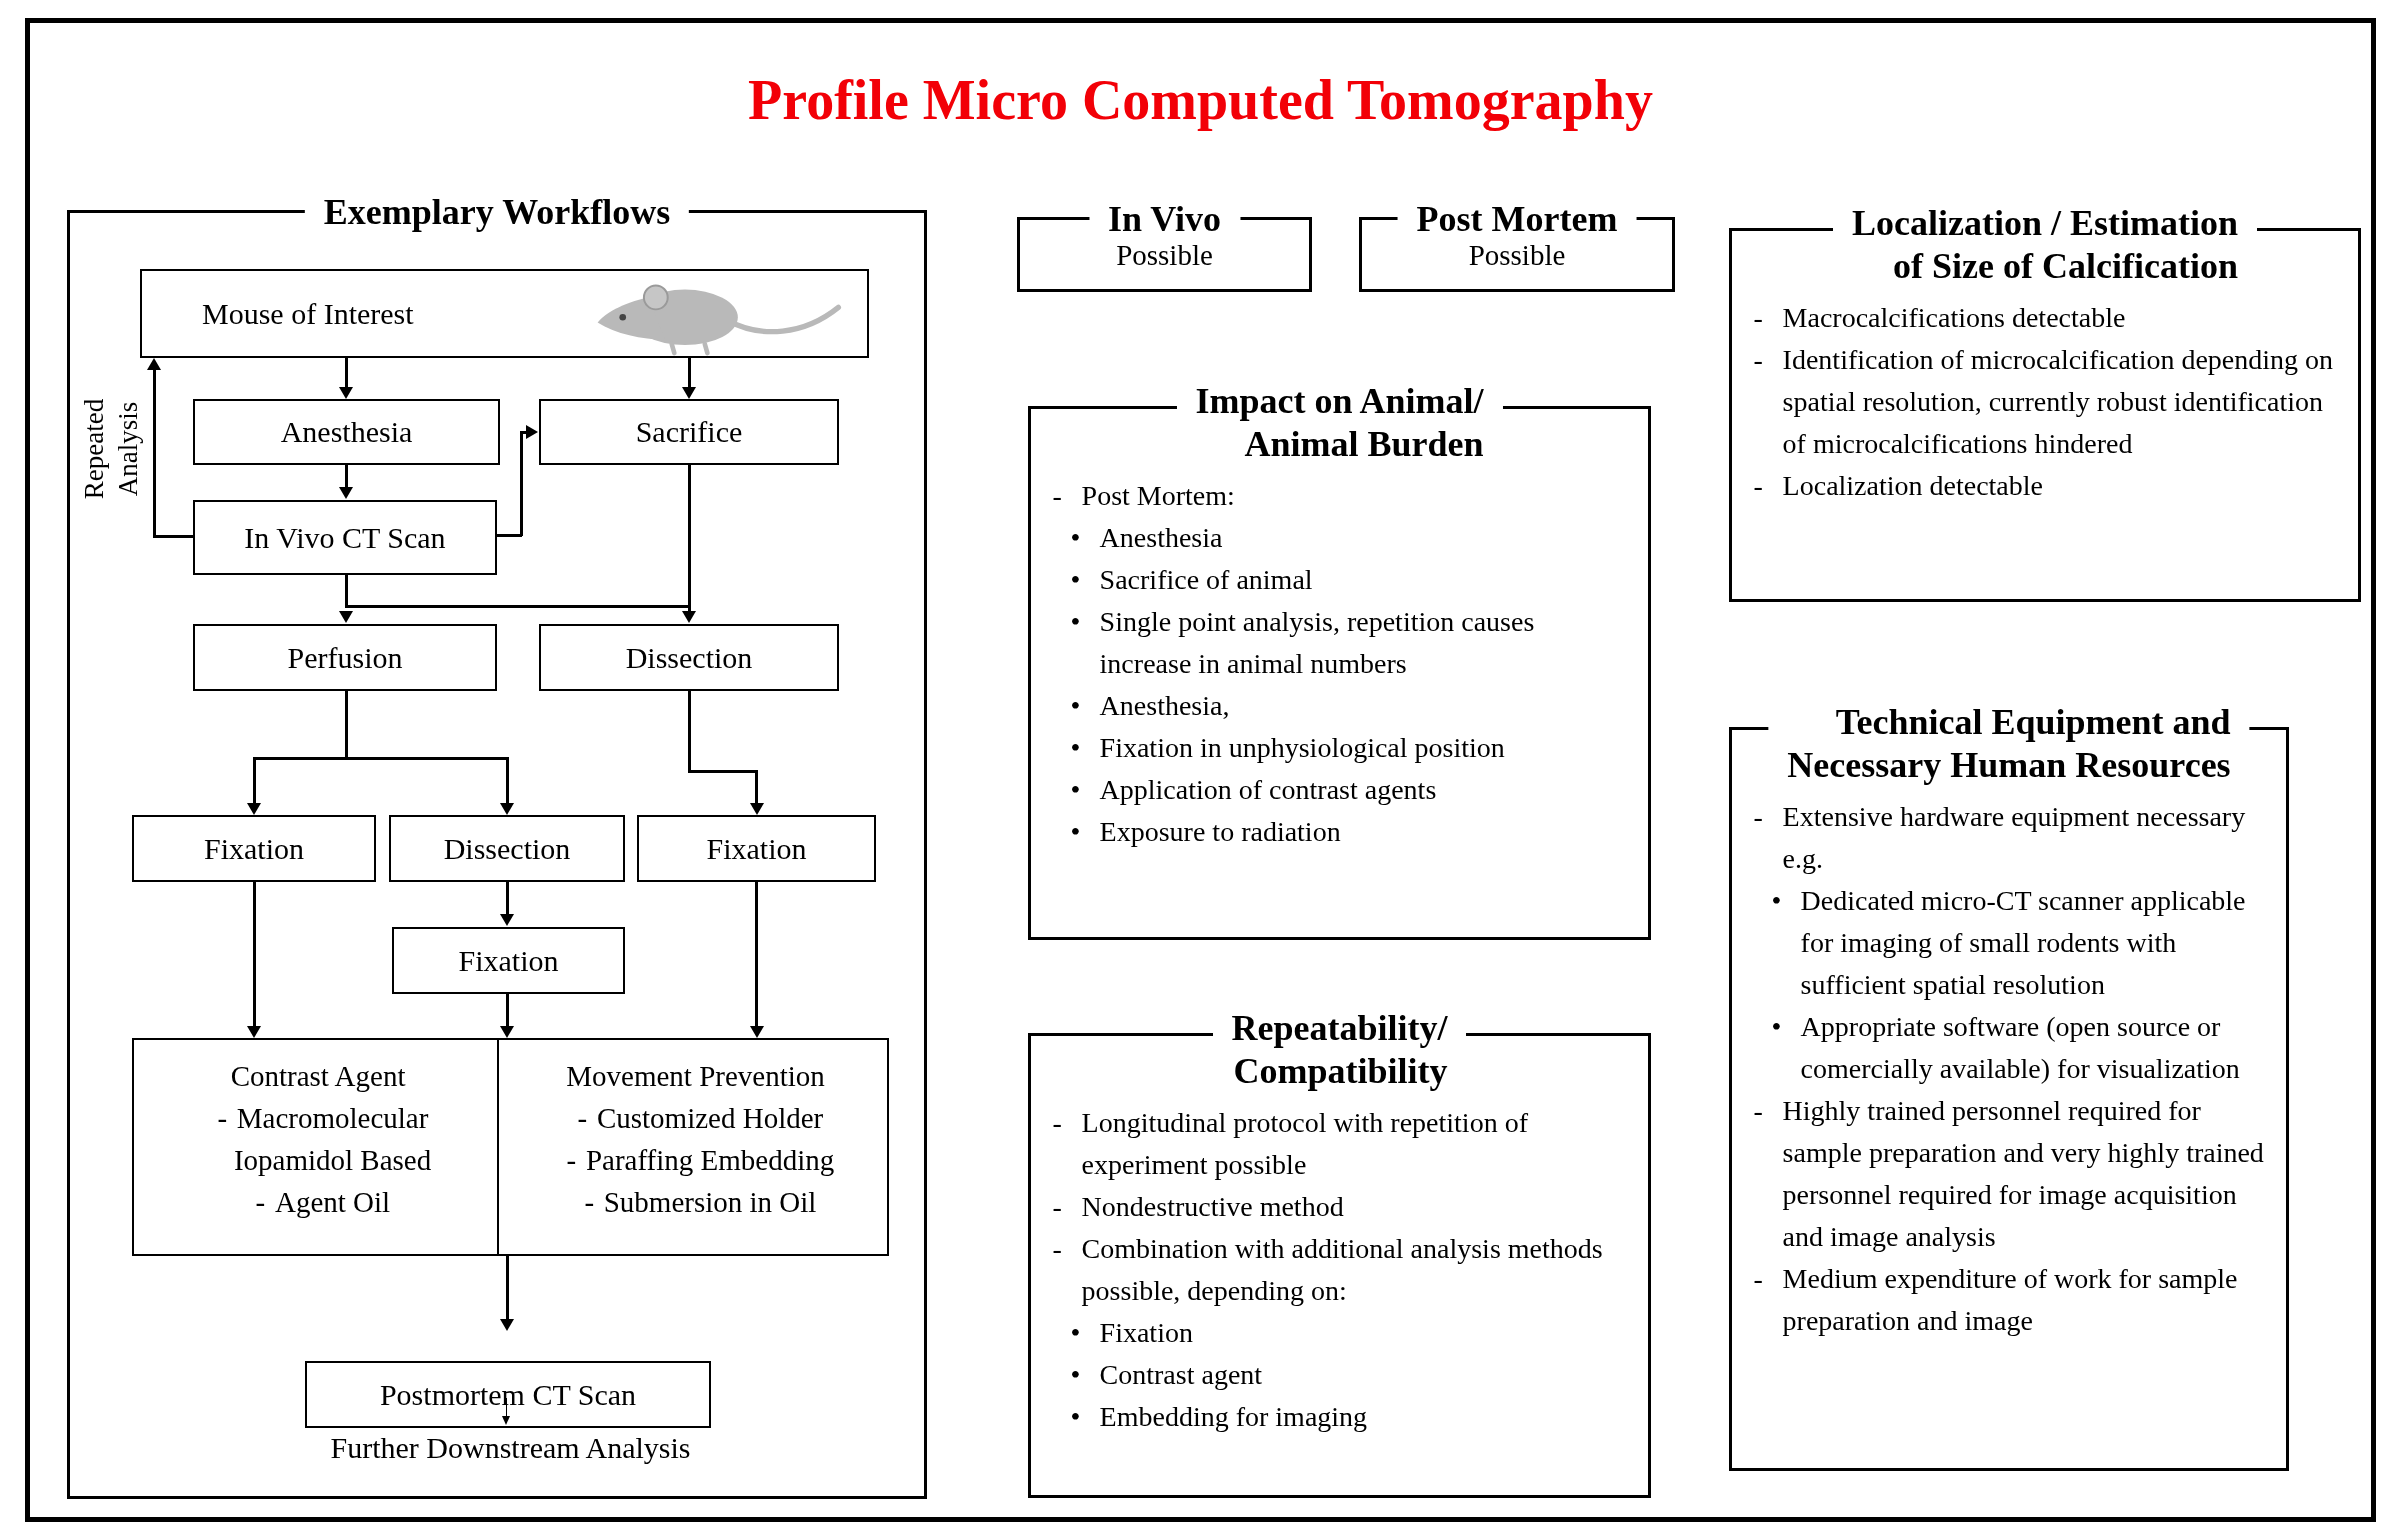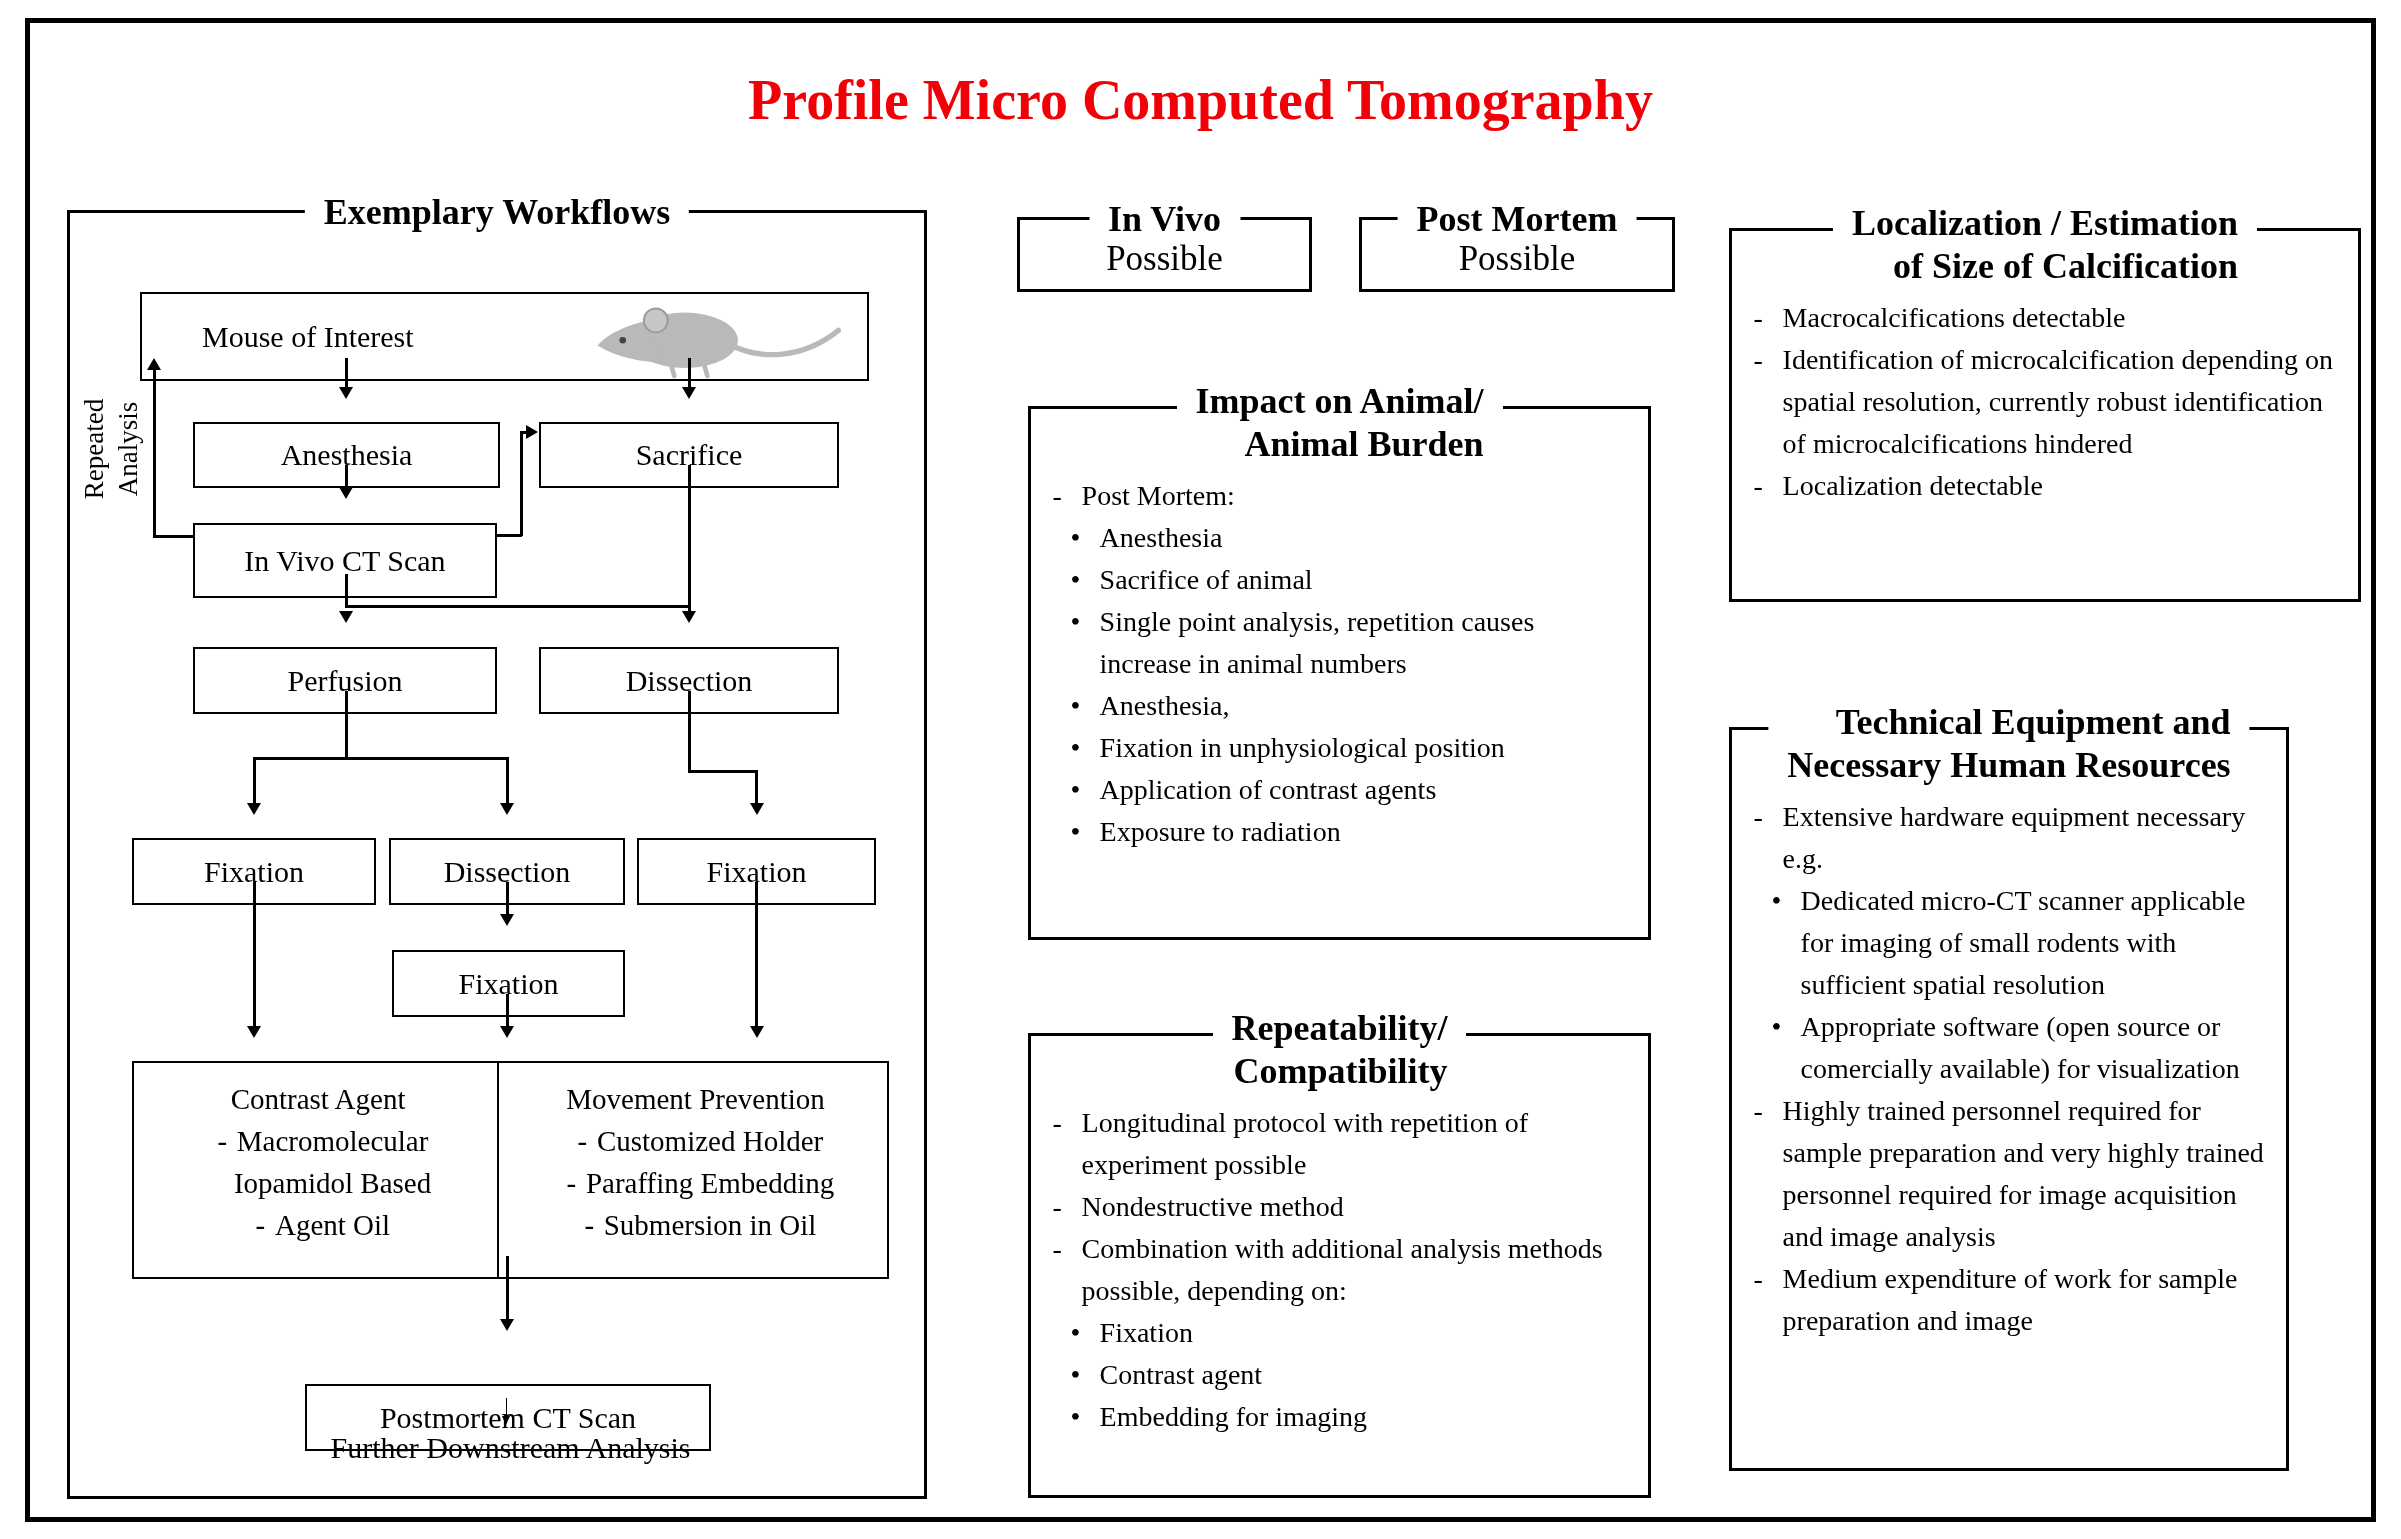--- a/index.html
+++ b/index.html
@@ -8,36 +8,36 @@
        font-family:"Liberation Serif","DejaVu Serif",serif;}
   .frame{position:absolute;left:25px;top:18px;width:2351px;height:1504px;border:5px solid #000;}
   .page-title{position:absolute;left:0;top:68px;width:2401px;text-align:center;
               font-size:56px;font-weight:bold;color:#f20007;}
   .panel{position:absolute;border:3.8px solid #000;background:#fff;}
   .panel-title{position:absolute;left:50%;top:0;transform:translate(-50%,-50%);
                background:#fff;padding:0 19px;font-weight:bold;font-size:36px;
                white-space:nowrap;line-height:1.2;text-align:right;}
   .panel-title.two{transform:translate(-50%,-34%);}
   .node{position:absolute;border:2.5px solid #000;background:#fff;display:flex;
-        align-items:center;justify-content:center;font-size:30px;text-align:center;margin-top:23px;}
+        align-items:center;justify-content:center;font-size:30px;text-align:center;}
   .vl{position:absolute;width:2.5px;background:#000;}
   .hl{position:absolute;height:2.5px;background:#000;}
   .ad{position:absolute;width:0;height:0;border-left:7px solid transparent;
       border-right:7px solid transparent;border-top:12.7px solid #000;}
   .ad.small{border-left-width:4.4px;border-right-width:4.4px;border-top-width:9px;}
   .au{position:absolute;width:0;height:0;border-left:7px solid transparent;
       border-right:7px solid transparent;border-bottom:12.7px solid #000;}
   .ar{position:absolute;width:0;height:0;border-top:7px solid transparent;
       border-bottom:7px solid transparent;border-left:12.7px solid #000;}
   .rot{position:absolute;transform:rotate(-90deg);font-size:27px;text-align:center;line-height:1.25;}
   .sec-body{font-size:28px;line-height:1.5;}
   .li{padding-left:29px;text-indent:-29px;}
   .li .m{display:inline-block;width:29px;text-indent:0;}
   .li.ind{margin-left:18px;}
-  .badge-body{text-align:center;font-size:35px;padding-top:19px;}
+  .badge-body{text-align:center;font-size:29px;padding-top:19px;}
   .cells{display:flex;height:100%;}
   .cell{padding:15px 11.4px 0 16.5px;font-size:29px;line-height:1.45;}
   .cell.cl{width:365px;border-right:2.5px solid #000;}
   .cell.cr{flex:1;}
   .plain{position:absolute;font-size:30px;text-align:center;}
 </style>
 </head>
 <body>
 
 <div class="frame"></div>

